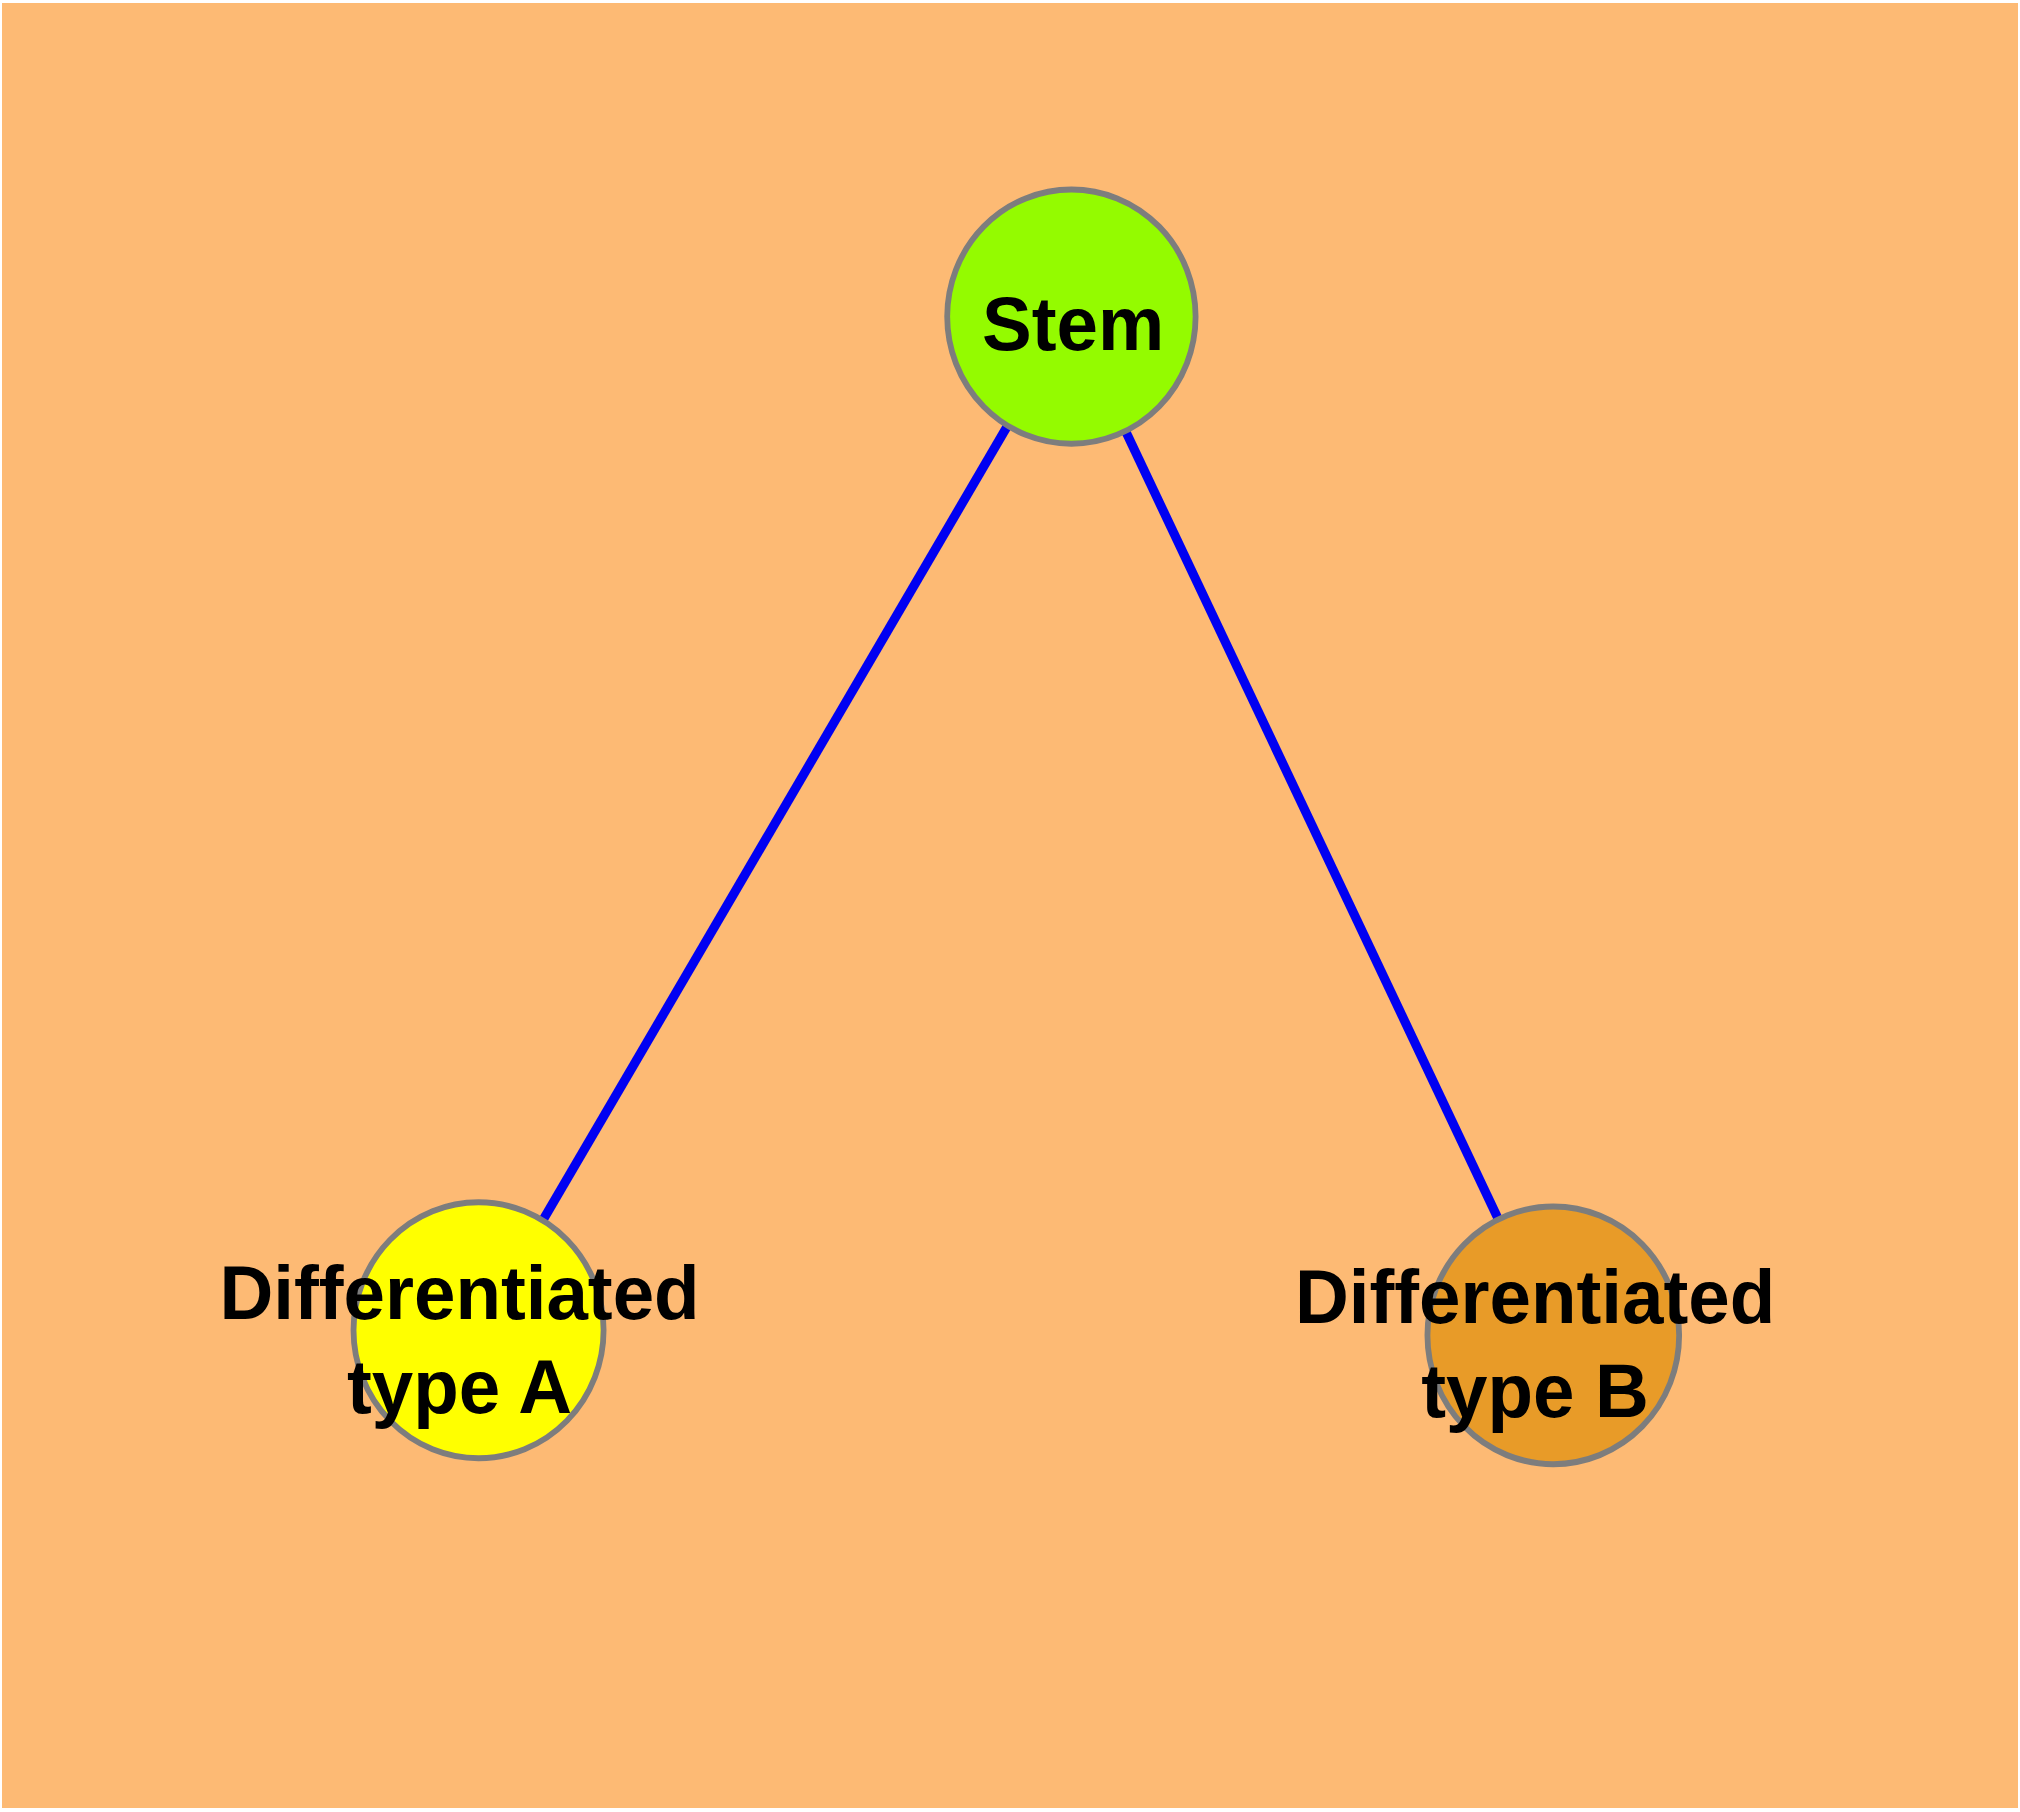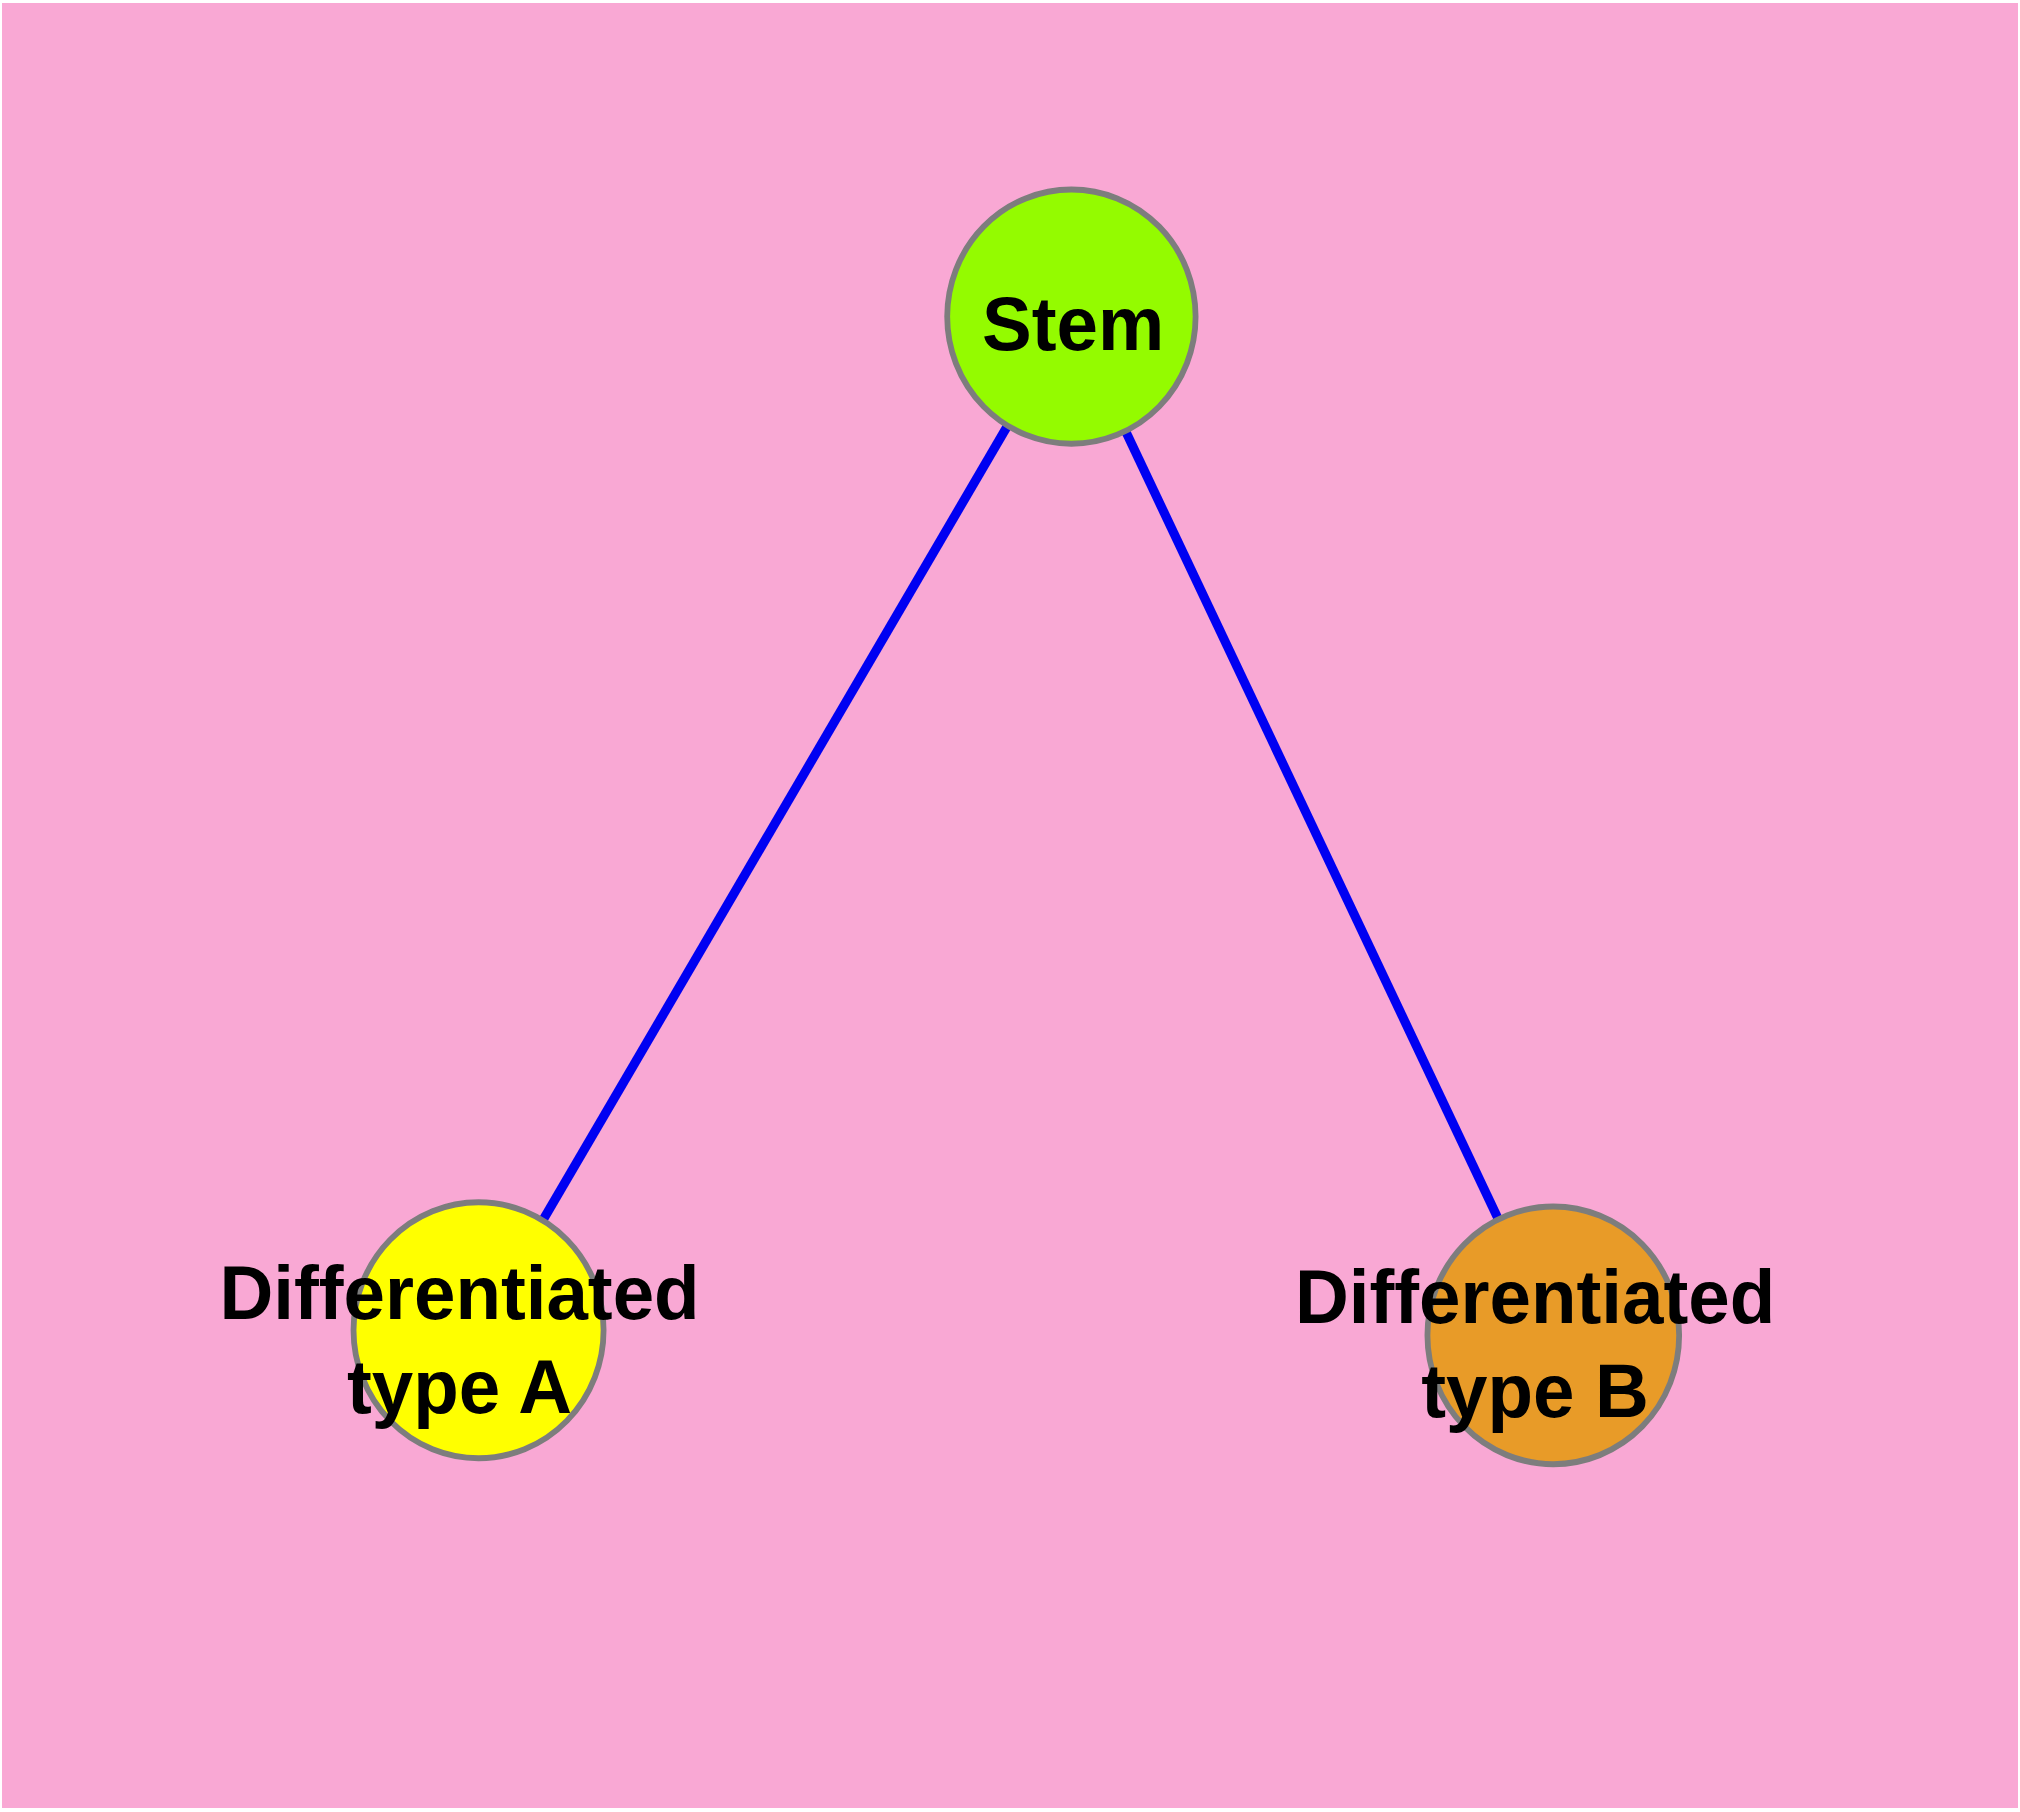--- a/index.html
+++ b/index.html
@@ -9,21 +9,21 @@
     width: 2021px;
     height: 1812px;
     overflow: hidden;
   }
   .plot-area {
     position: absolute;
     top: 3.4px;
     left: 1.7px;
     right: 1.7px;
     bottom: 4.2px;
-    background: #f9a8d4;
+    background: #fdba74;
     padding-left: 46px;
   }
   svg.graph {
     width: 100%;
     height: 100%;
     display: block;
   }
   .edge {
     stroke-width: 11;
     stroke-linecap: butt;

